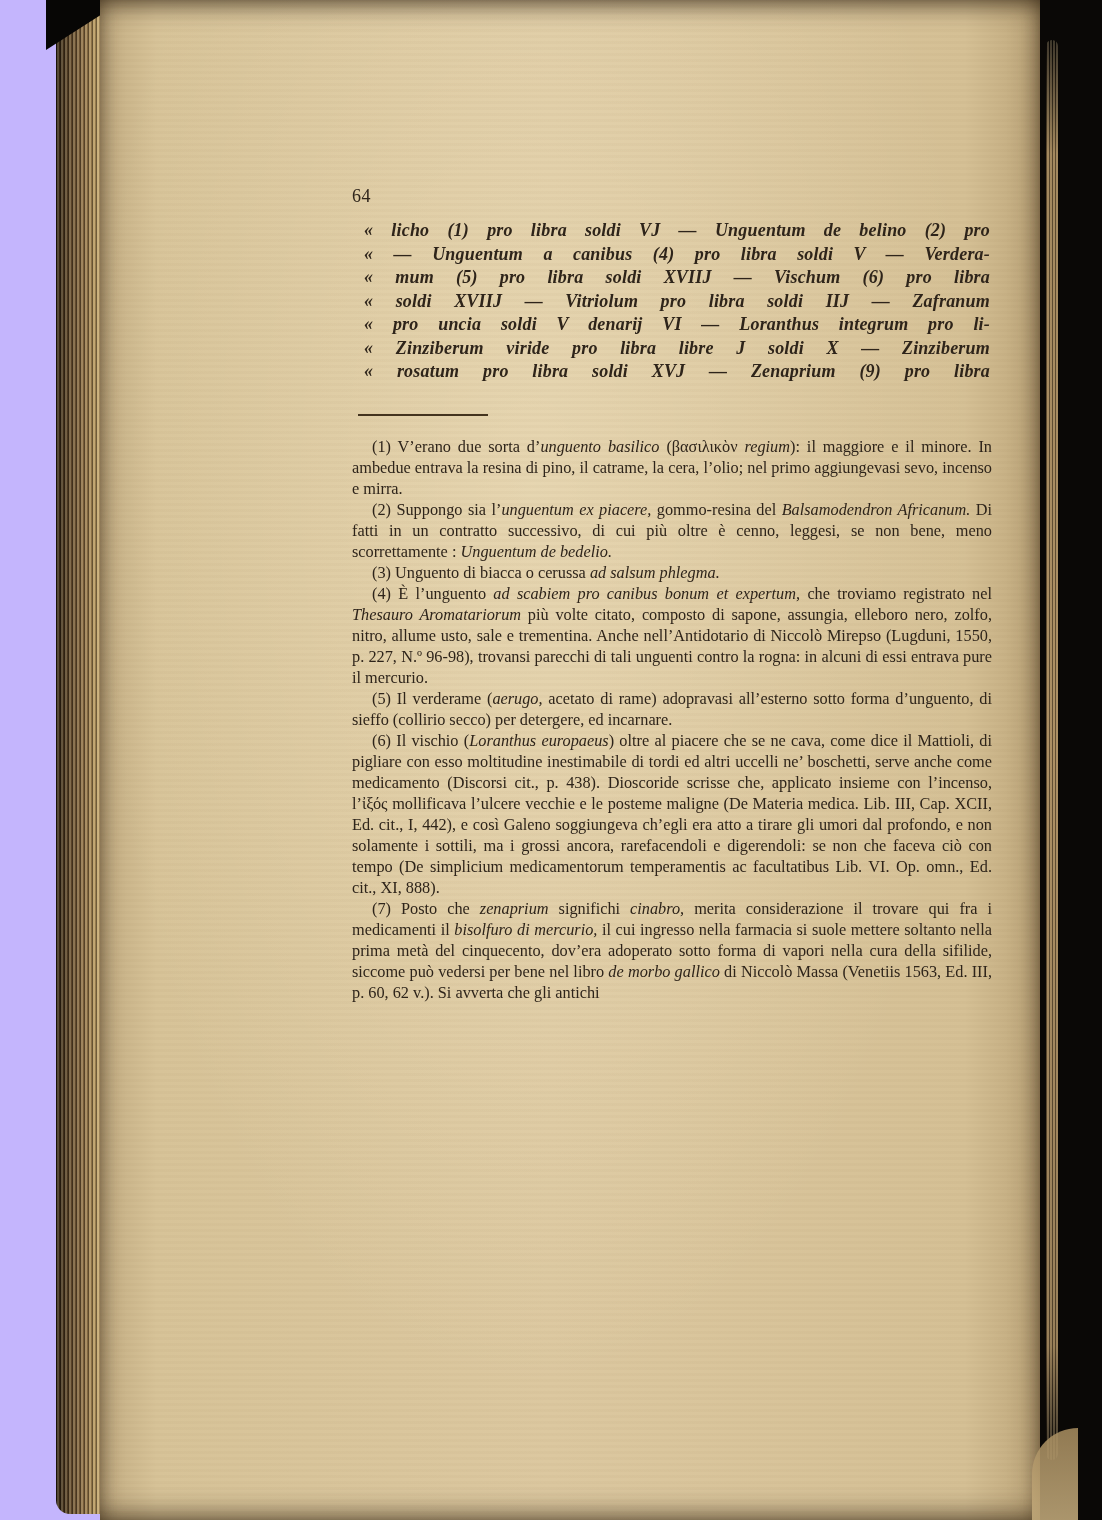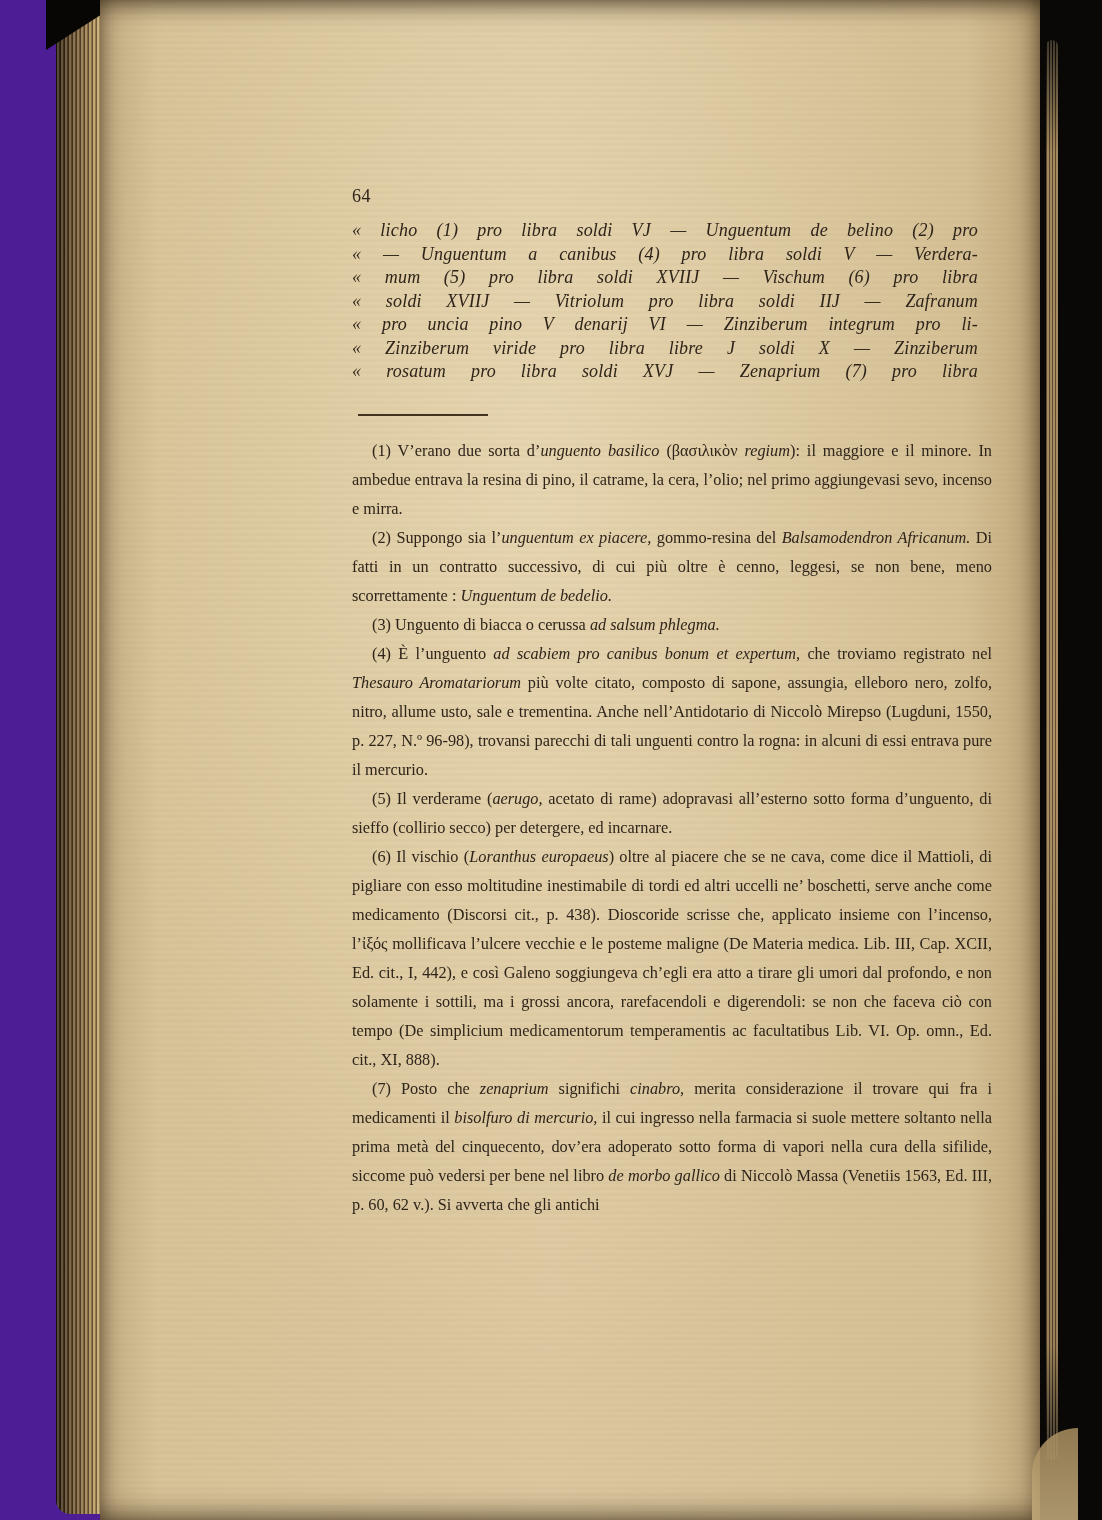--- a/index.html
+++ b/index.html
@@ -10,21 +10,21 @@
   body {
     width: 1102px;
     height: 1520px;
     position: relative;
     overflow: hidden;
     font-family: "Liberation Serif", "DejaVu Serif", serif;
   }
   .scan {
     position: absolute;
     inset: 0;
-    background: #4c1d95;
+    background: #c4b5fd;
   }
   
   .fore-edge {
     position: absolute;
     left: 56px;
     top: 4px;
     width: 46px;
     height: 1510px;
     border-radius: 10px 0 0 14px;
     background-image:
@@ -66,41 +66,42 @@
     top: 186px;
     width: 640px;
     color: #2e241a;
   }
   .page-number {
     font-size: 18px;
     letter-spacing: 0.5px;
   }
   .quote-block {
     margin-top: 12px;
-    margin-left: 0;
+    margin-left: 12px;
     width: 626px;
+    font-weight: bold;
   }
   .quote-line {
     font-style: italic;
     font-size: 18px;
     line-height: 23.5px;
     letter-spacing: 0.2px;
     text-align: justify;
     text-align-last: justify;
   }
   .footnote-rule {
     width: 130px;
     height: 0;
     border-top: 2px solid #44341f;
     margin: 30px 0 0 6px;
   }
   .footnotes {
     margin-top: 20px;
     font-size: 16.3px;
-    line-height: 29px;
+    line-height: 21px;
     text-align: justify;
   }
   .footnote {
     margin: 0;
     text-indent: 20px;
   }
   .footnote .it {
     font-style: italic;
   }
   
@@ -145,23 +146,23 @@
   <div class="page">
     <div class="text-area">
 
       <div class="page-number">64</div>
 
       <div class="quote-block">
         <div class="quote-line">« licho (1) pro libra soldi VJ — Unguentum de belino (2) pro</div>
         <div class="quote-line">« — Unguentum a canibus (4) pro libra soldi V — Verdera-</div>
         <div class="quote-line">« mum (5) pro libra soldi XVIIJ — Vischum (6) pro libra</div>
         <div class="quote-line">« soldi XVIIJ — Vitriolum pro libra soldi IIJ — Zafranum</div>
-        <div class="quote-line">« pro uncia pino V denarij VI — Zinziberum integrum pro li-</div>
+        <div class="quote-line">« pro uncia soldi V denarij VI — Loranthus integrum pro li-</div>
         <div class="quote-line">« Zinziberum viride pro libra libre J soldi X — Zinziberum</div>
-        <div class="quote-line">« rosatum pro libra soldi XVJ — Zenaprium (7) pro libra</div>
+        <div class="quote-line">« rosatum pro libra soldi XVJ — Zenaprium (9) pro libra</div>
       </div>
 
       <div class="footnote-rule"></div>
 
       <div class="footnotes">
         <p class="footnote"><span>(1) V’erano due sorta d’</span><span class="it">unguento basilico</span><span> (βασιλικὸν </span><span class="it">regium</span><span>): il maggiore e il minore. In ambedue entrava la resina di pino, il catrame, la cera, l’olio; nel primo aggiungevasi sevo, incenso e mirra.</span></p>
         <p class="footnote"><span>(2) Suppongo sia l’</span><span class="it">unguentum ex piacere,</span><span> gommo-resina del </span><span class="it">Balsamodendron Africanum.</span><span> Di fatti in un contratto successivo, di cui più oltre è cenno, leggesi, se non bene, meno scorrettamente : </span><span class="it">Unguentum de bedelio.</span></p>
         <p class="footnote"><span>(3) Unguento di biacca o cerussa </span><span class="it">ad salsum phlegma.</span></p>
         <p class="footnote"><span>(4) È l’unguento </span><span class="it">ad scabiem pro canibus bonum et expertum,</span><span> che troviamo registrato nel </span><span class="it">Thesauro Aromatariorum</span><span> più volte citato, composto di sapone, assungia, elleboro nero, zolfo, nitro, allume usto, sale e trementina. Anche nell’Antidotario di Niccolò Mirepso (Lugduni, 1550, p. 227, N.º 96-98), trovansi parecchi di tali unguenti contro la rogna: in alcuni di essi entrava pure il mercurio.</span></p>
         <p class="footnote"><span>(5) Il verderame (</span><span class="it">aerugo,</span><span> acetato di rame) adopravasi all’esterno sotto forma d’unguento, di sieffo (collirio secco) per detergere, ed incarnare.</span></p>

